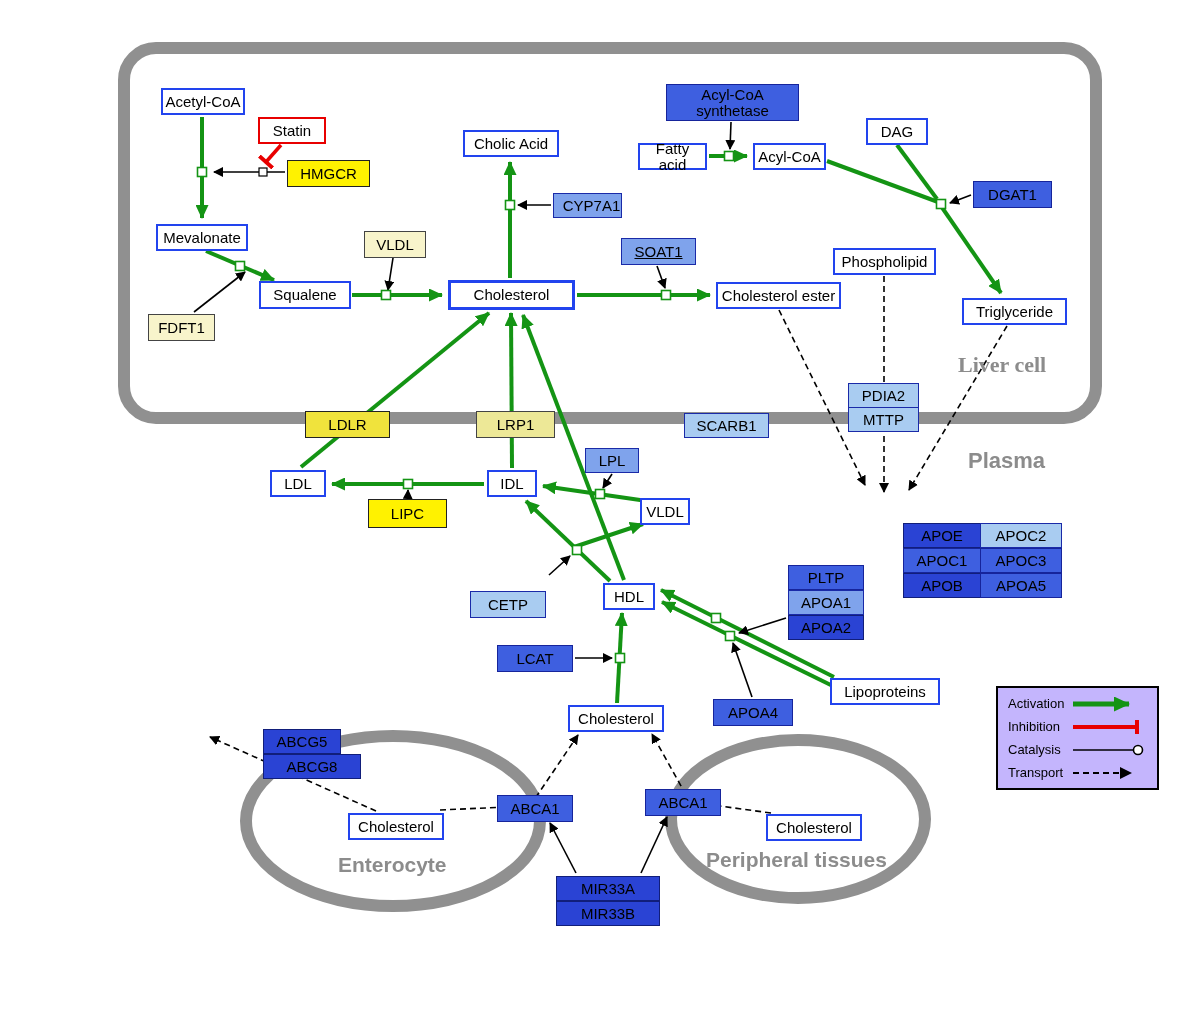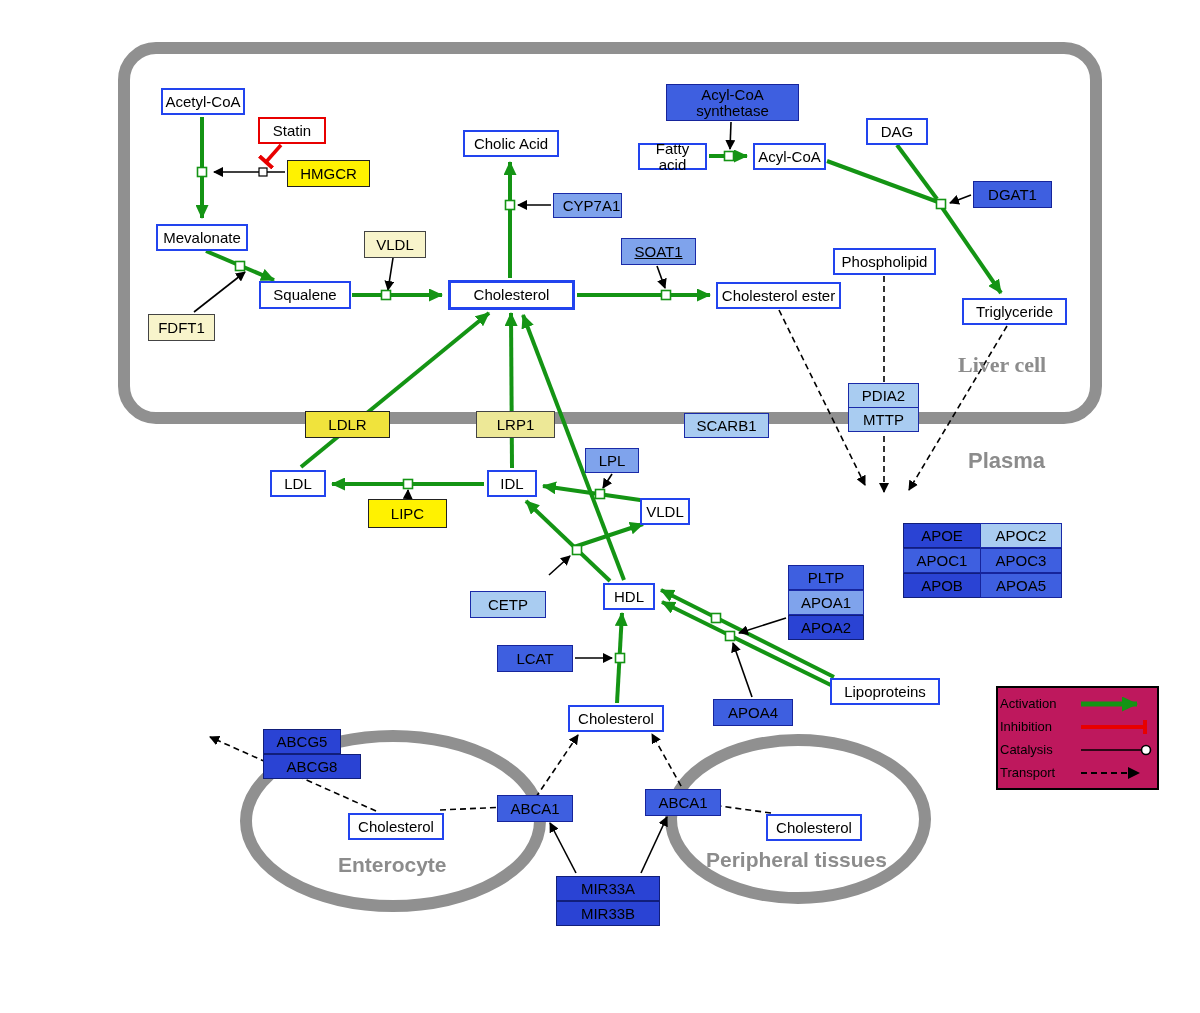--- a/index.html
+++ b/index.html
@@ -13,21 +13,21 @@
   .yellow{background:#FFF200;border:1.5px solid #222;}
   .ldlr-y{background:#F0E33C;border:1.5px solid #222;}
   .pale{background:#F8F4CB;border:1.5px solid #444;}
   .lrp1-y{background:#EDE897;border:1.5px solid #444;}
   .b1{background:#A9CCF1;border:1.5px solid #1A2AA8;}
   .b2{background:#7FA3EC;border:1.5px solid #1A2AA8;}
   .b3{background:#3E5FE0;border:1.5px solid #16249B;}
   .b4{background:#2A43D4;border:1.5px solid #111E7A;}
   .region-label{position:absolute;z-index:2;color:#8c8c8c;font-weight:bold;font-size:22px;}
   #legend{position:absolute;left:996px;top:686px;width:163px;height:104px;z-index:4;
-          background:#be185d;border:2px solid #000;box-sizing:border-box;padding:4px 2px;}
+          background:#c4b5fd;border:2px solid #000;box-sizing:border-box;padding:4px 10px;}
   .legend-row{display:flex;align-items:center;justify-content:space-between;height:23px;}
   .legend-label{font-size:13px;color:#000;}
 </style>
 </head>
 <body>
 
 <div id="canvas">
 
   <svg id="edges" width="1200" height="1013" viewBox="0 0 1200 1013">
     <defs>

